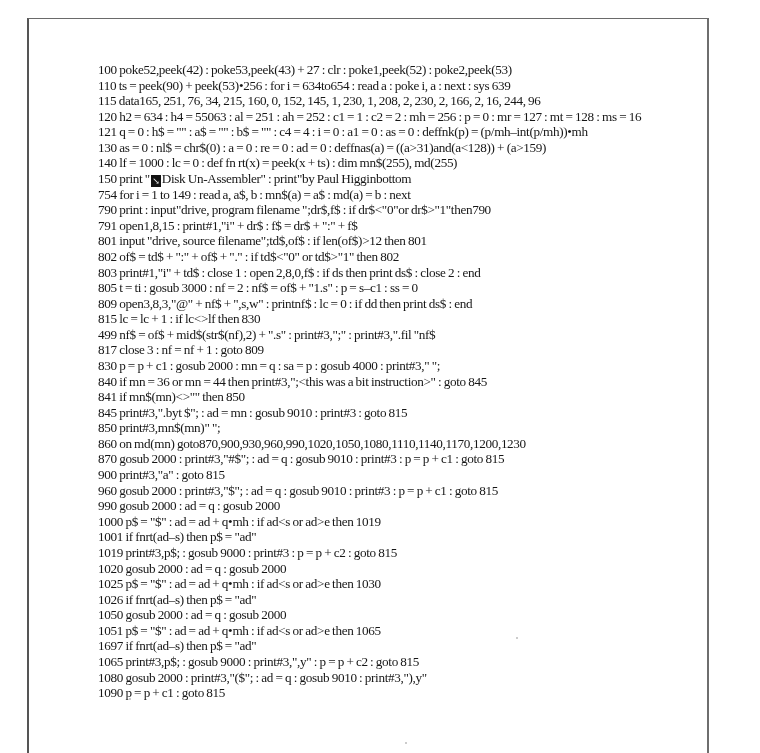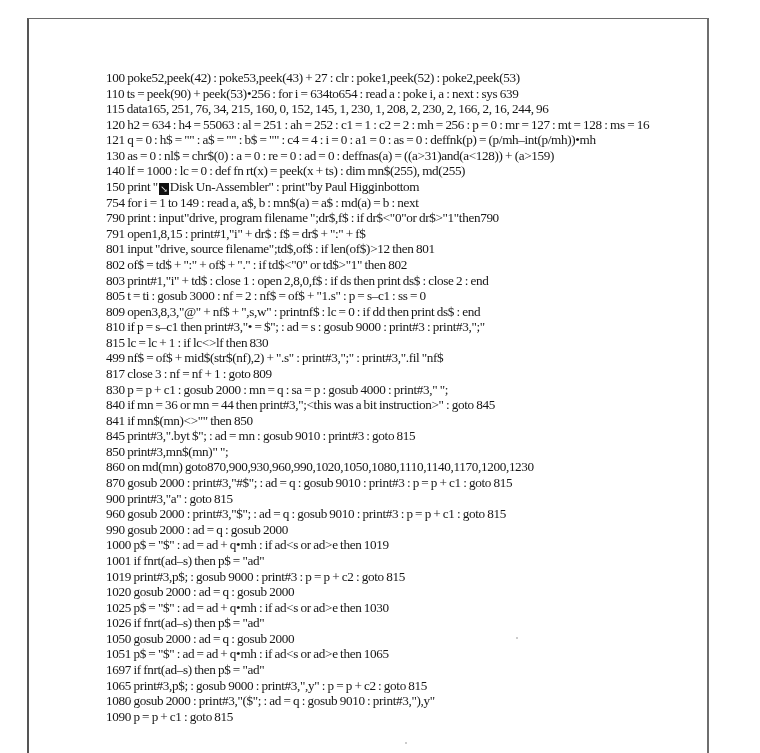--- a/index.html
+++ b/index.html
@@ -21,21 +21,21 @@
       height: 760px;
       border-top: 1.5px solid #6a6a6a;
       border-left: 2px solid #555555;
       border-right: 2px solid #6e6e6e;
       box-sizing: border-box;
     }
     .listing {
       position: absolute;
       left: 90px;
       top: 54px;
-      margin: 16px;
+      margin: 8px;
       padding: 0;
       list-style: none;
       font-family: "Liberation Serif", "DejaVu Serif", serif;
       font-size: 13.2px;
       line-height: 15.58px;
       color: #161616;
       letter-spacing: -0.35px;
       word-spacing: -0.5px;
       white-space: nowrap;
     }
@@ -77,21 +77,20 @@
     <li>140 lf = 1000 : lc = 0 : def fn rt(x) = peek(x + ts) : dim mn$(255), md(255)</li>
     <li><span>150 print "</span><span class="rev">↘</span><span>Disk Un-Assembler" : print"by Paul Higginbottom</span></li>
     <li>754 for i = 1 to 149 : read a, a$, b : mn$(a) = a$ : md(a) = b : next</li>
     <li>790 print : input"drive, program filename ";dr$,f$ : if dr$&lt;"0"or dr$&gt;"1"then790</li>
     <li>791 open1,8,15 : print#1,"i" + dr$ : f$ = dr$ + ":" + f$</li>
     <li>801 input "drive, source filename";td$,of$ : if len(of$)&gt;12 then 801</li>
     <li>802 of$ = td$ + ":" + of$ + "." : if td$&lt;"0" or td$&gt;"1" then 802</li>
     <li>803 print#1,"i" + td$ : close 1 : open 2,8,0,f$ : if ds then print ds$ : close 2 : end</li>
     <li>805 t = ti : gosub 3000 : nf = 2 : nf$ = of$ + "1.s" : p = s–c1 : ss = 0</li>
     <li>809 open3,8,3,"@" + nf$ + ",s,w" : printnf$ : lc = 0 : if dd then print ds$ : end</li>
-    <li>810 if p = s–c1 then print#3,"• = $"; : ad = s : gosub 9000 : print#3 : print#3,";"</li>
     <li>815 lc = lc + 1 : if lc&lt;&gt;lf then 830</li>
     <li>499 nf$ = of$ + mid$(str$(nf),2) + ".s" : print#3,";" : print#3,".fil "nf$</li>
     <li>817 close 3 : nf = nf + 1 : goto 809</li>
     <li>830 p = p + c1 : gosub 2000 : mn = q : sa = p : gosub 4000 : print#3," ";</li>
     <li>840 if mn = 36 or mn = 44 then print#3,";&lt;this was a bit instruction&gt;" : goto 845</li>
     <li>841 if mn$(mn)&lt;&gt;"" then 850</li>
     <li>845 print#3,".byt $"; : ad = mn : gosub 9010 : print#3 : goto 815</li>
     <li>850 print#3,mn$(mn)" ";</li>
     <li>860 on md(mn) goto870,900,930,960,990,1020,1050,1080,1110,1140,1170,1200,1230</li>
     <li>870 gosub 2000 : print#3,"#$"; : ad = q : gosub 9010 : print#3 : p = p + c1 : goto 815</li>

